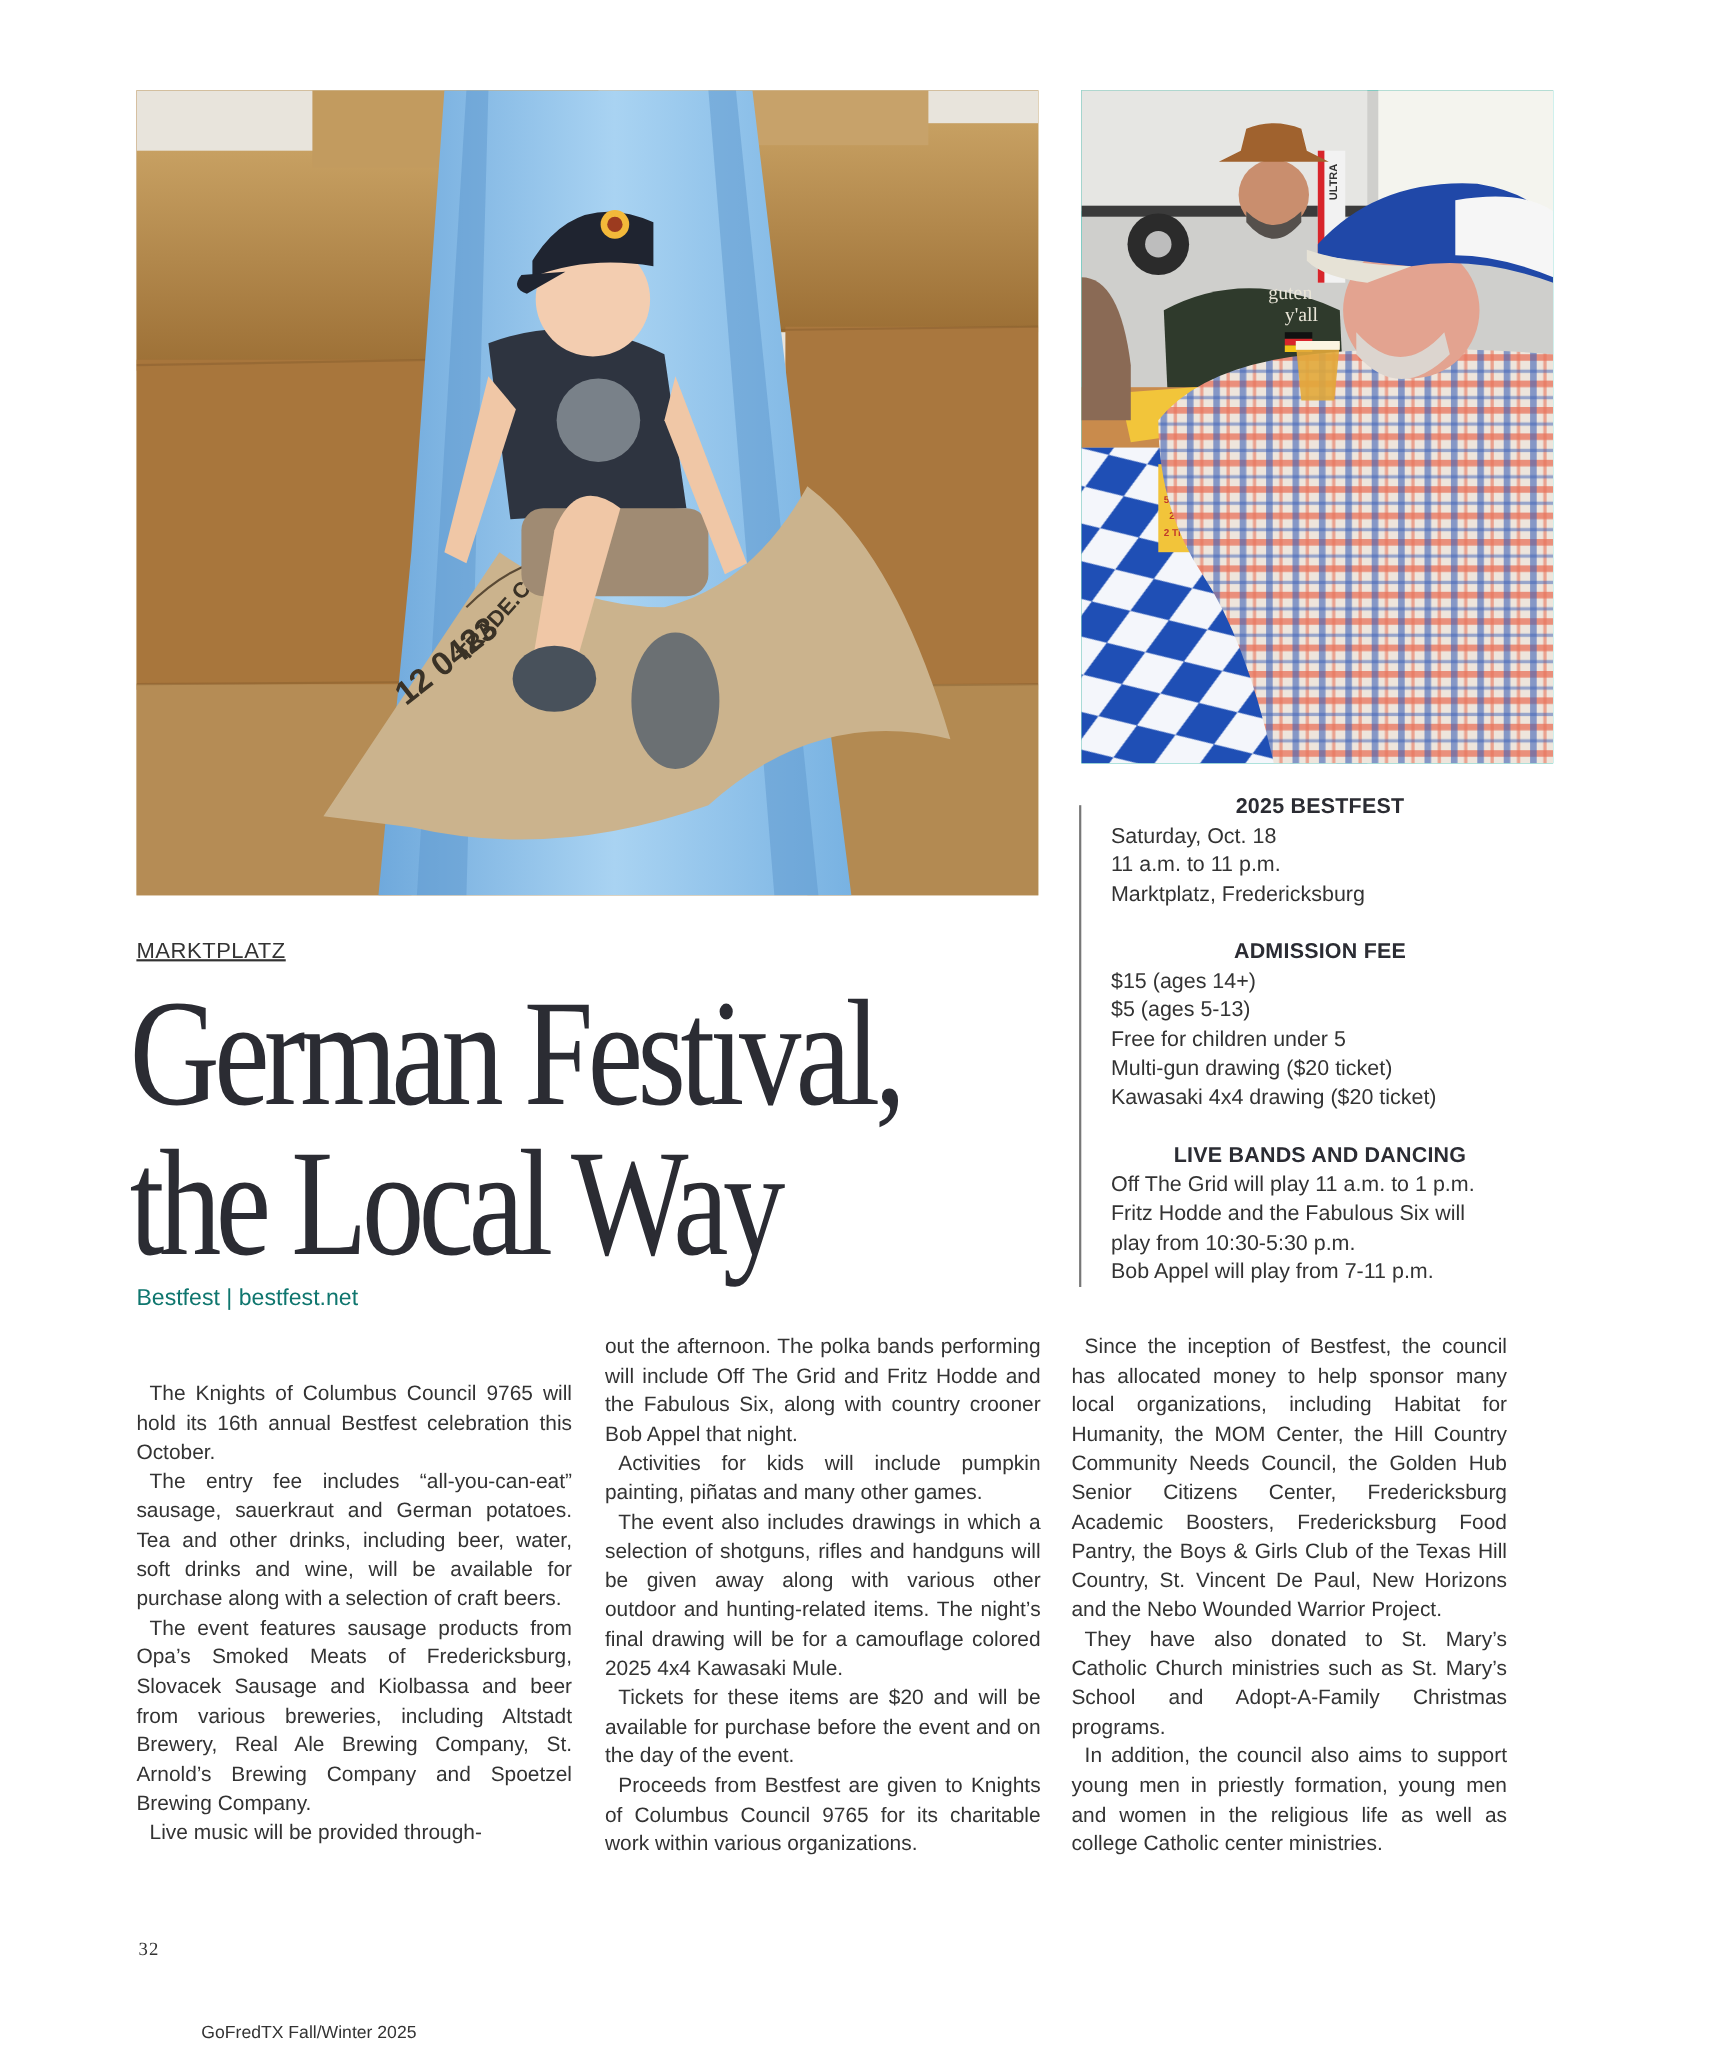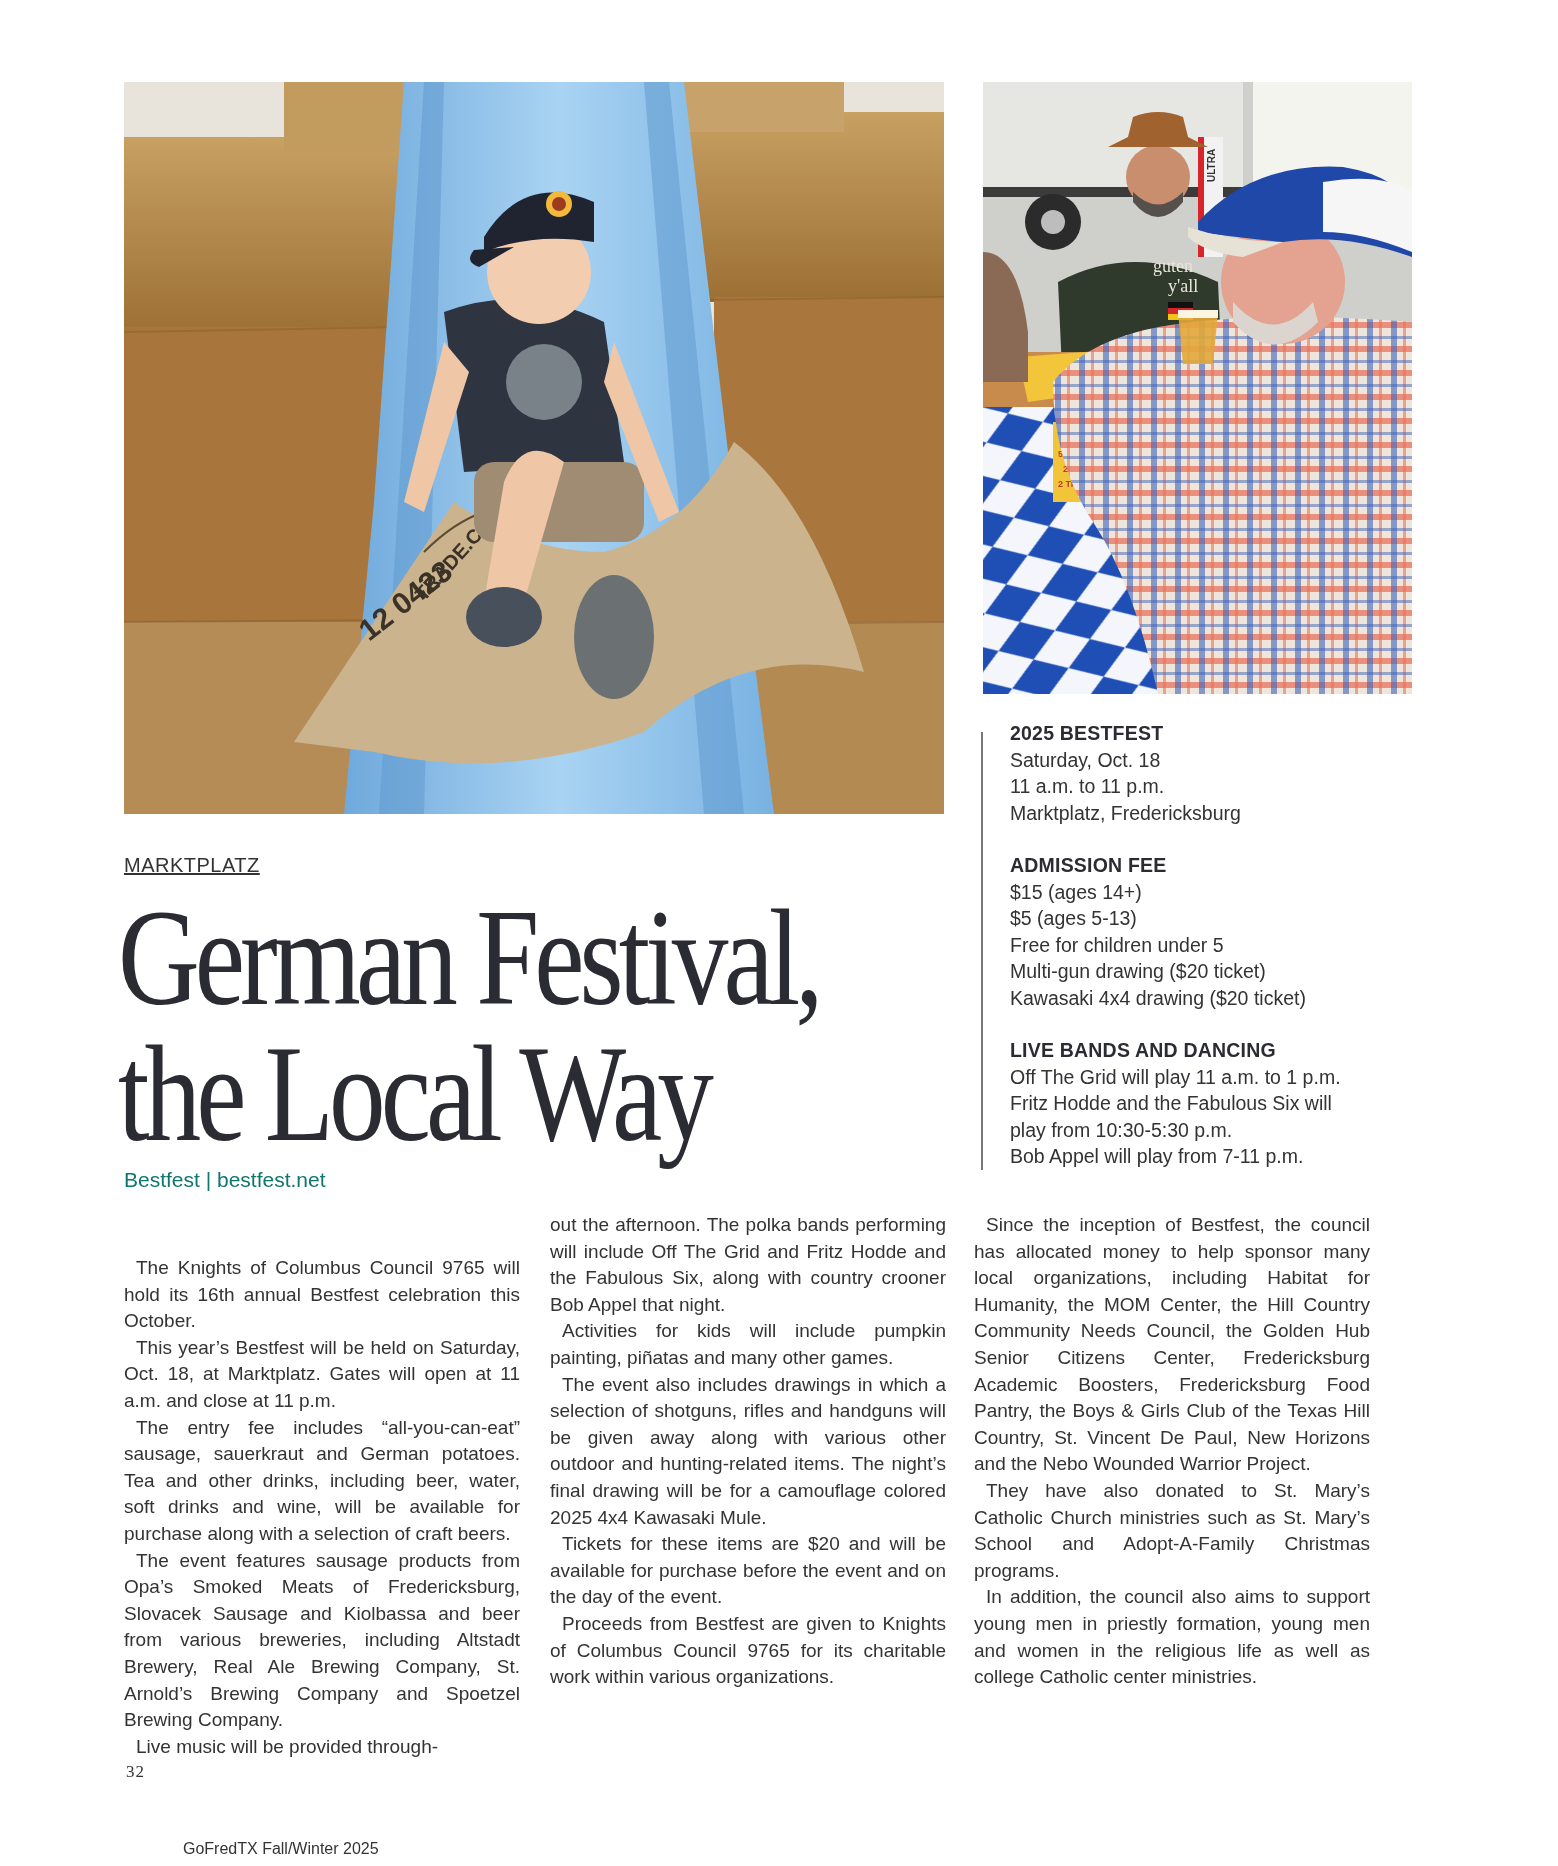--- a/index.html
+++ b/index.html
@@ -10,21 +10,21 @@
   #photo-slide{left:124px;top:82px;width:820px;height:732px;overflow:hidden;background:#b4894a;}
   #photo-slide svg{display:block;width:100%;height:100%;}
 
   
   #photo-beer{left:983px;top:82px;width:429px;height:612px;overflow:hidden;background:#14b8a6;}
   #photo-beer svg{display:block;width:100%;height:100%;}
 
   
   #sidebar-rule{left:981px;top:732px;width:2px;height:438px;background:#777;}
   #sidebar{left:1010px;top:720px;width:380px;font-family:"Liberation Sans","DejaVu Sans",sans-serif;font-size:19.5px;line-height:26.5px;color:#333;}
-  #sidebar .sb-head{font-weight:bold;color:#2b2c33;letter-spacing:0.2px;}
+  #sidebar .sb-head{font-weight:bold;text-align:center;color:#2b2c33;letter-spacing:0.2px;}
   #sidebar .sb-line{white-space:nowrap;}
   #sidebar .sb-gap{height:26px;}
 
   
   #kicker{left:124px;top:854px;font-size:20px;letter-spacing:0.5px;color:#333;text-decoration:underline;}
   #headline{left:118px;top:890px;width:840px;font-family:"Liberation Serif","DejaVu Serif",serif;font-size:138px;line-height:136px;color:#2b2c33;letter-spacing:-6px;transform:scaleX(0.82);transform-origin:left top;white-space:nowrap;}
   #headline div{white-space:nowrap;}
   #byline{left:124px;top:1168px;font-size:21px;color:#0f766e;}
 
   
@@ -189,21 +189,20 @@
 
 <div id="kicker" class="abs">MARKTPLATZ</div>
 <div id="headline" class="abs">
   <div>German Festival,</div>
   <div>the Local Way</div>
 </div>
 <div id="byline" class="abs">Bestfest | bestfest.net</div>
 
 <div id="col-1" class="col abs">
   <p>The Knights of Columbus Council 9765 will hold its 16th annual Bestfest celebra­tion this October.</p>
-  <p>This year’s Bestfest will be held on Sat­urday, Oct. 18, at Marktplatz. Gates will open at 11 a.m. and close at 11 p.m.</p>
   <p>The entry fee includes “all-you-can-eat” sausage, sauerkraut and German pota­toes. Tea and other drinks, including beer, water, soft drinks and wine, will be avail­able for purchase along with a selection of craft beers.</p>
   <p>The event features sausage products from Opa’s Smoked Meats of Fredericks­burg, Slovacek Sausage and Kiolbassa and beer from various breweries, includ­ing Altstadt Brewery, Real Ale Brewing Company, St. Arnold’s Brewing Company and Spoetzel Brewing Company.</p>
   <p>Live music will be provided through-</p>
 </div>
 <div id="col-2" class="col abs">
   <p style="text-indent:0">out the afternoon. The polka bands per­forming will include Off The Grid and Fritz Hodde and the Fabulous Six, along with country crooner Bob Appel that night.</p>
   <p>Activities for kids will include pumpkin painting, piñatas and many other games.</p>
   <p>The event also includes drawings in which a selection of shotguns, rifles and handguns will be given away along with various other outdoor and hunting-relat­ed items. The night’s final drawing will be for a camouflage colored 2025 4x4 Ka­wasaki Mule.</p>
   <p>Tickets for these items are $20 and will be available for purchase before the event and on the day of the event.</p>
   <p>Proceeds from Bestfest are given to Knights of Columbus Council 9765 for its charitable work within various organiza­tions.</p>

